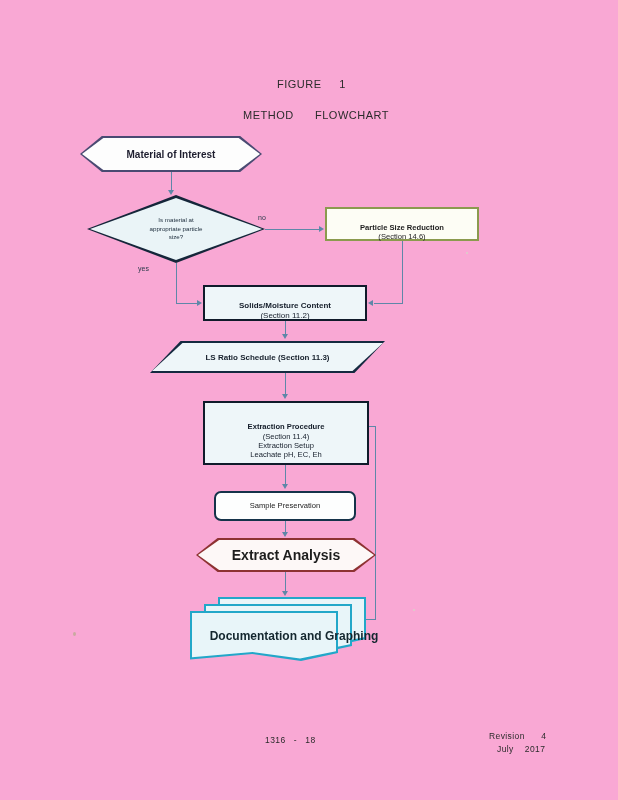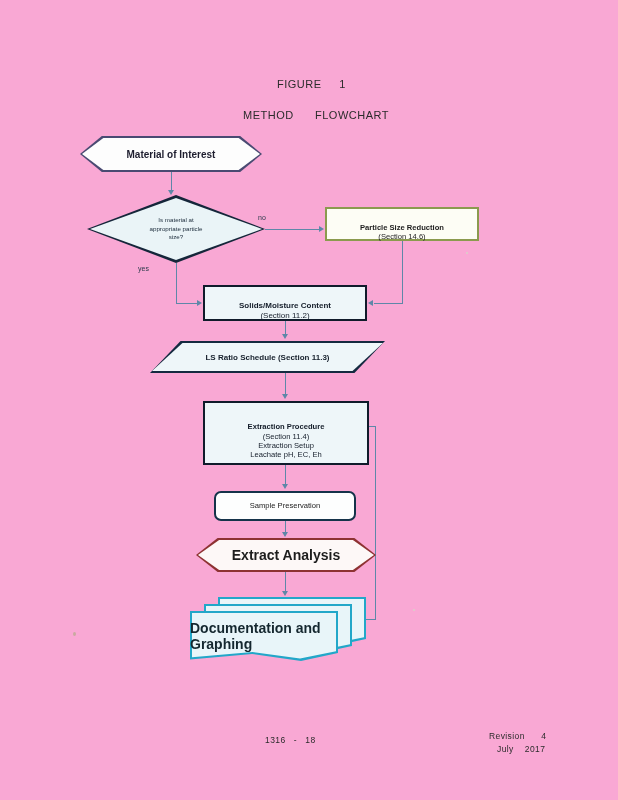--- a/index.html
+++ b/index.html
@@ -158,23 +158,23 @@
   }
   .doc-shape .inner {
     position: absolute; left: 2px; top: 2px; right: 2px; bottom: 2px;
     background: #e8f5f9;
     clip-path: polygon(0% 0%, 100% 0%, 100% 83%, 75% 99%, 42% 85%, 0% 96%);
   }
   #doc-back  { left: 28px; top: 0px; }
   #doc-mid   { left: 14px; top: 7px; }
   #doc-front { left: 0px;  top: 14px; }
   #docs .label {
-    position: absolute; left: 0px; top: 14px; width: 176px; height: 50px;
+    position: absolute; left: 16px; top: 14px; width: 176px; height: 50px;
     display: flex; align-items: center; justify-content: center;
-    font-size: 14px; font-weight: bold; color: #14272f;
+    font-size: 12px; font-weight: bold; color: #14272f;
   }
 
   
   .ln-v, .ln-h {
     position: absolute;
     background: #5f87a8;
   }
   .ln-v { width: 1px; }
   .ln-h { height: 1px; }
 

